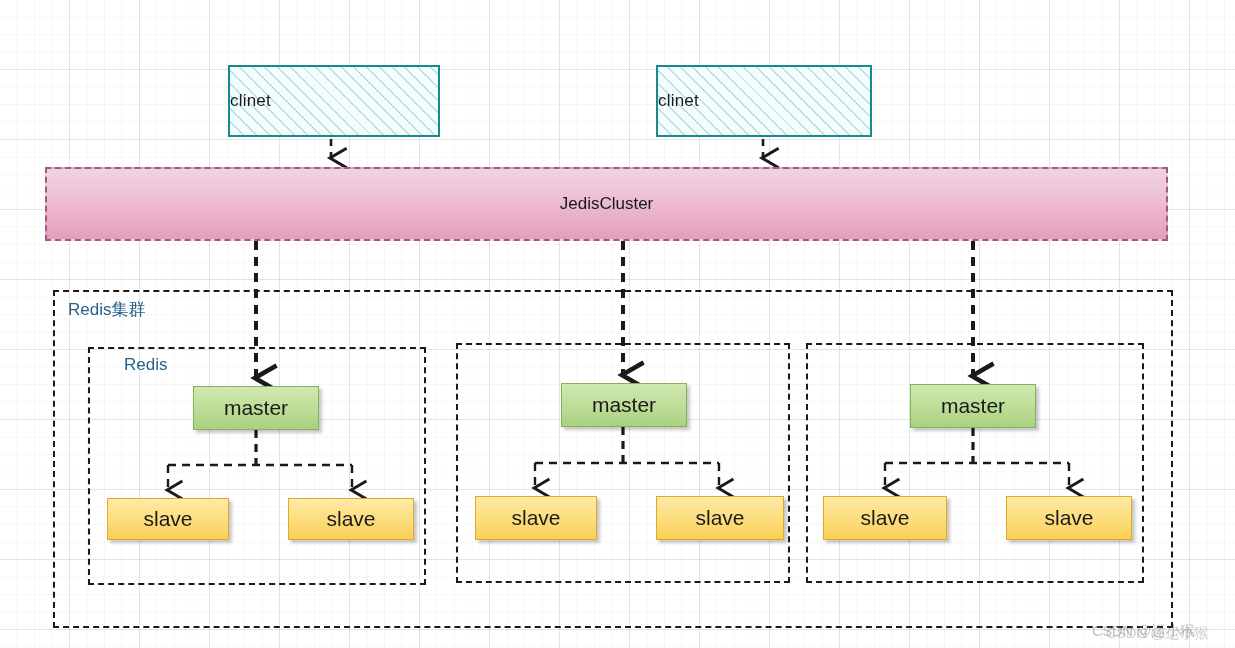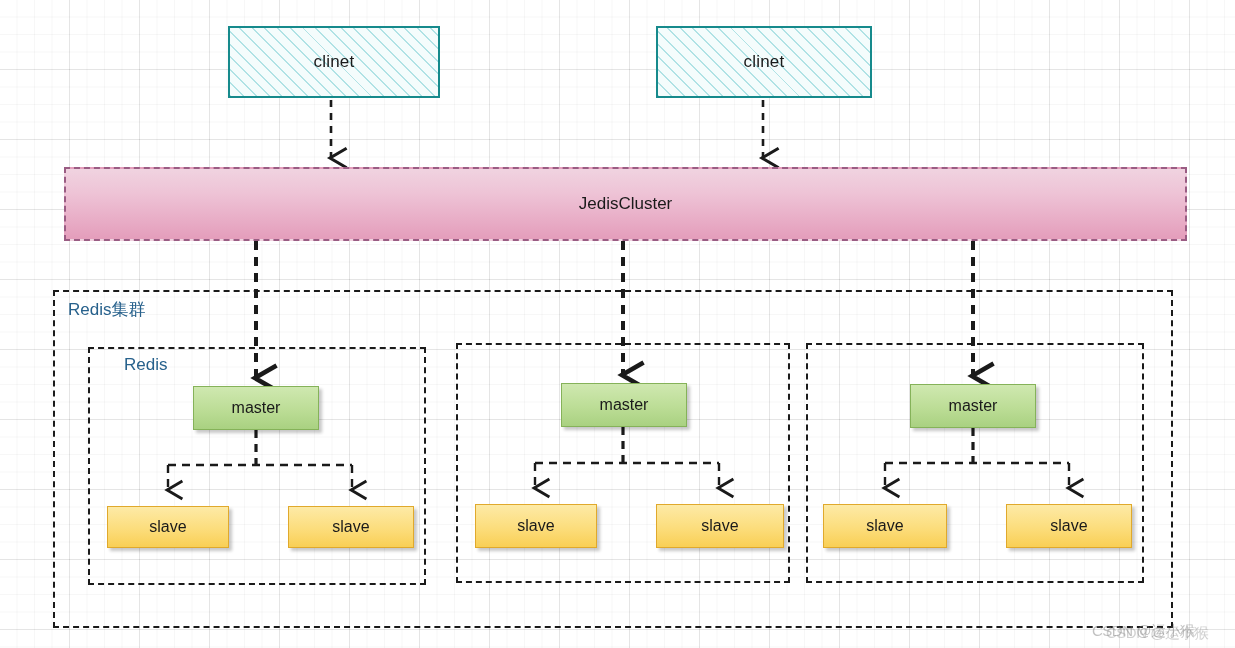--- a/index.html
+++ b/index.html
@@ -45,21 +45,21 @@
     background-color: #f4fcfc;
     background-image: repeating-linear-gradient(
       45deg,
       rgba(120, 205, 210, 0.55) 0px,
       rgba(120, 205, 210, 0.55) 1.4px,
       rgba(255, 255, 255, 0) 1.4px,
       rgba(255, 255, 255, 0) 9px
     );
     display: flex;
     align-items: center;
-    justify-content: center;
+    margin-top: 39px;
   }
   .client-label {
     font-size: 17px;
     color: #1a1a1a;
     letter-spacing: 0.2px;
   }
 
   
   .jedis-bar {
     position: absolute;
@@ -93,31 +93,30 @@
   
   .node {
     position: absolute;
     box-sizing: border-box;
     display: flex;
     align-items: center;
     justify-content: center;
     box-shadow: 3px 3px 3px rgba(0,0,0,0.22);
   }
   .node-label {
-    font-size: 16px;
+    font-size: 21px;
     color: #1a1a1a;
   }
   .node.master {
     border: 1.5px solid #85b259;
     background: linear-gradient(to bottom, #cfe8b0 0%, #bcdd96 55%, #a9d181 100%);
   }
   .node.slave {
     border: 1.5px solid #e0a92c;
     background: linear-gradient(to bottom, #fdeaa6 0%, #fcdd7c 55%, #f9cf55 100%);
-    margin-top: 8px;
   }
 
   
   .watermark {
     position: absolute;
     font-size: 15px;
     color: rgba(120,120,120,0.45);
     white-space: nowrap;
     letter-spacing: -0.5px;
   }
@@ -183,21 +182,21 @@
   </svg>
 
   <div class="client-box" style="left:228px; top:26px; width:212px; height:72px;">
     <span class="client-label">clinet</span>
   </div>
 
   <div class="client-box" style="left:656px; top:26px; width:216px; height:72px;">
     <span class="client-label">clinet</span>
   </div>
 
-  <div class="jedis-bar" style="left:64px; top:167px; width:1123px; height:74px;">
+  <div class="jedis-bar" style="left:45px; top:167px; width:1123px; height:74px;">
     <span class="jedis-label">JedisCluster</span>
   </div>
 
   <div class="dashed-container" style="left:53px; top:290px; width:1120px; height:338px;"></div>
   <span class="container-label" style="left:68px; top:298px;">Redis集群</span>
 
   <div class="dashed-container" style="left:88px; top:347px; width:338px; height:238px;"></div>
   <span class="container-label" style="left:124px; top:355px;">Redis</span>
 
   <div class="node master" style="left:193px; top:386px; width:126px; height:44px;">

